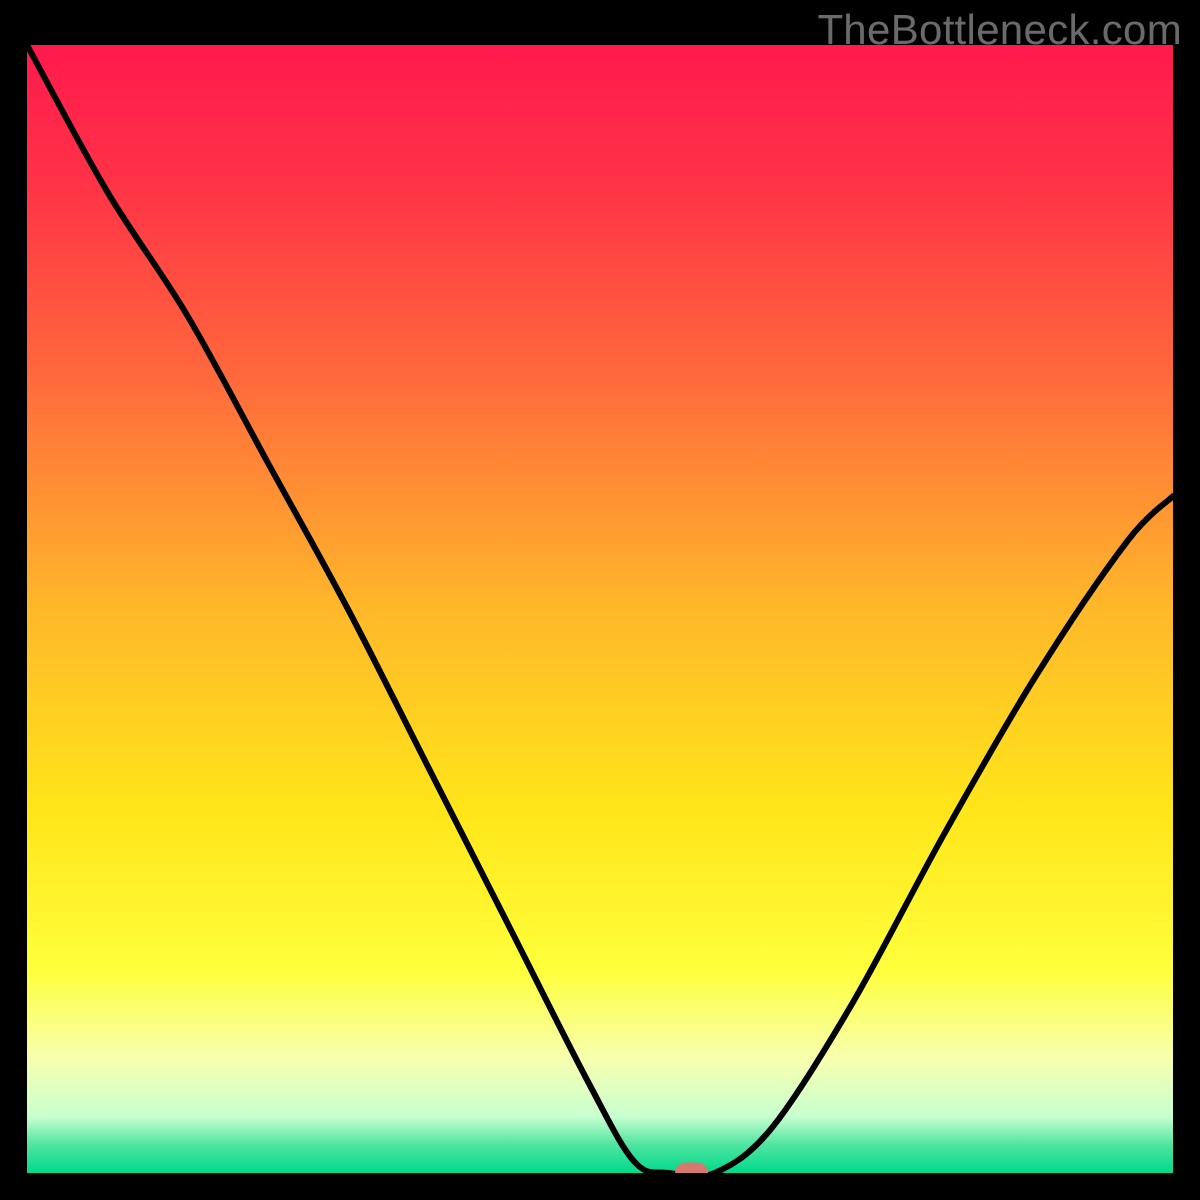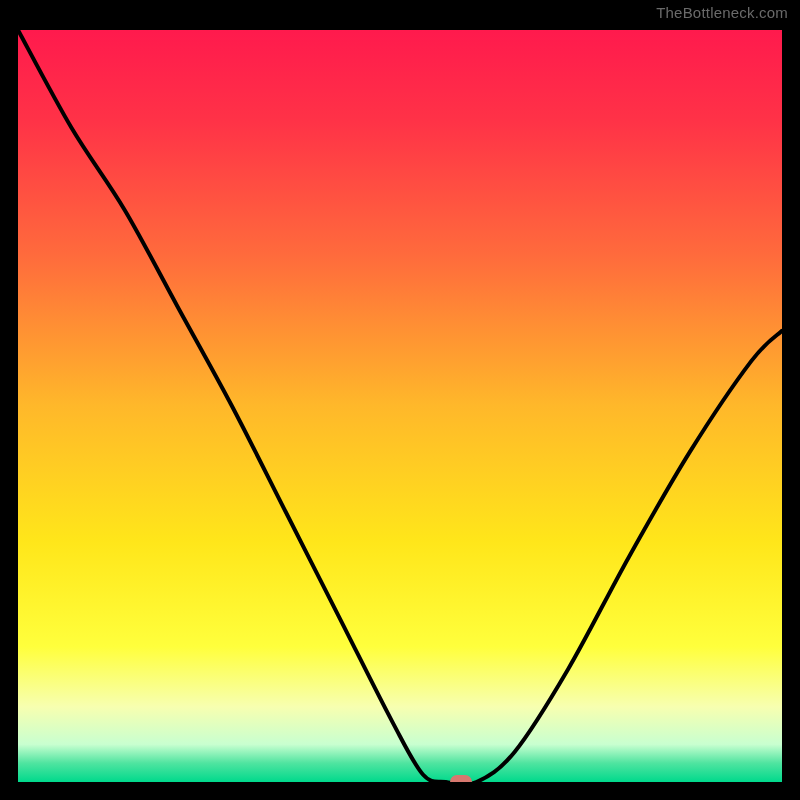--- a/index.html
+++ b/index.html
@@ -15,21 +15,21 @@
     position: relative;
     width: 800px;
     height: 800px;
     background: #000;
   }
   .watermark {
     position: absolute;
     top: 4px;
     right: 12px;
     color: #6a6a6a;
-    font-size: 15px;
+    font-size: 28px;
     font-weight: 500;
     letter-spacing: 0.2px;
     z-index: 20;
   }
   .plot-area {
     position: absolute;
     left: 18px;
     top: 30px;
     width: 764px;
     height: 752px;

